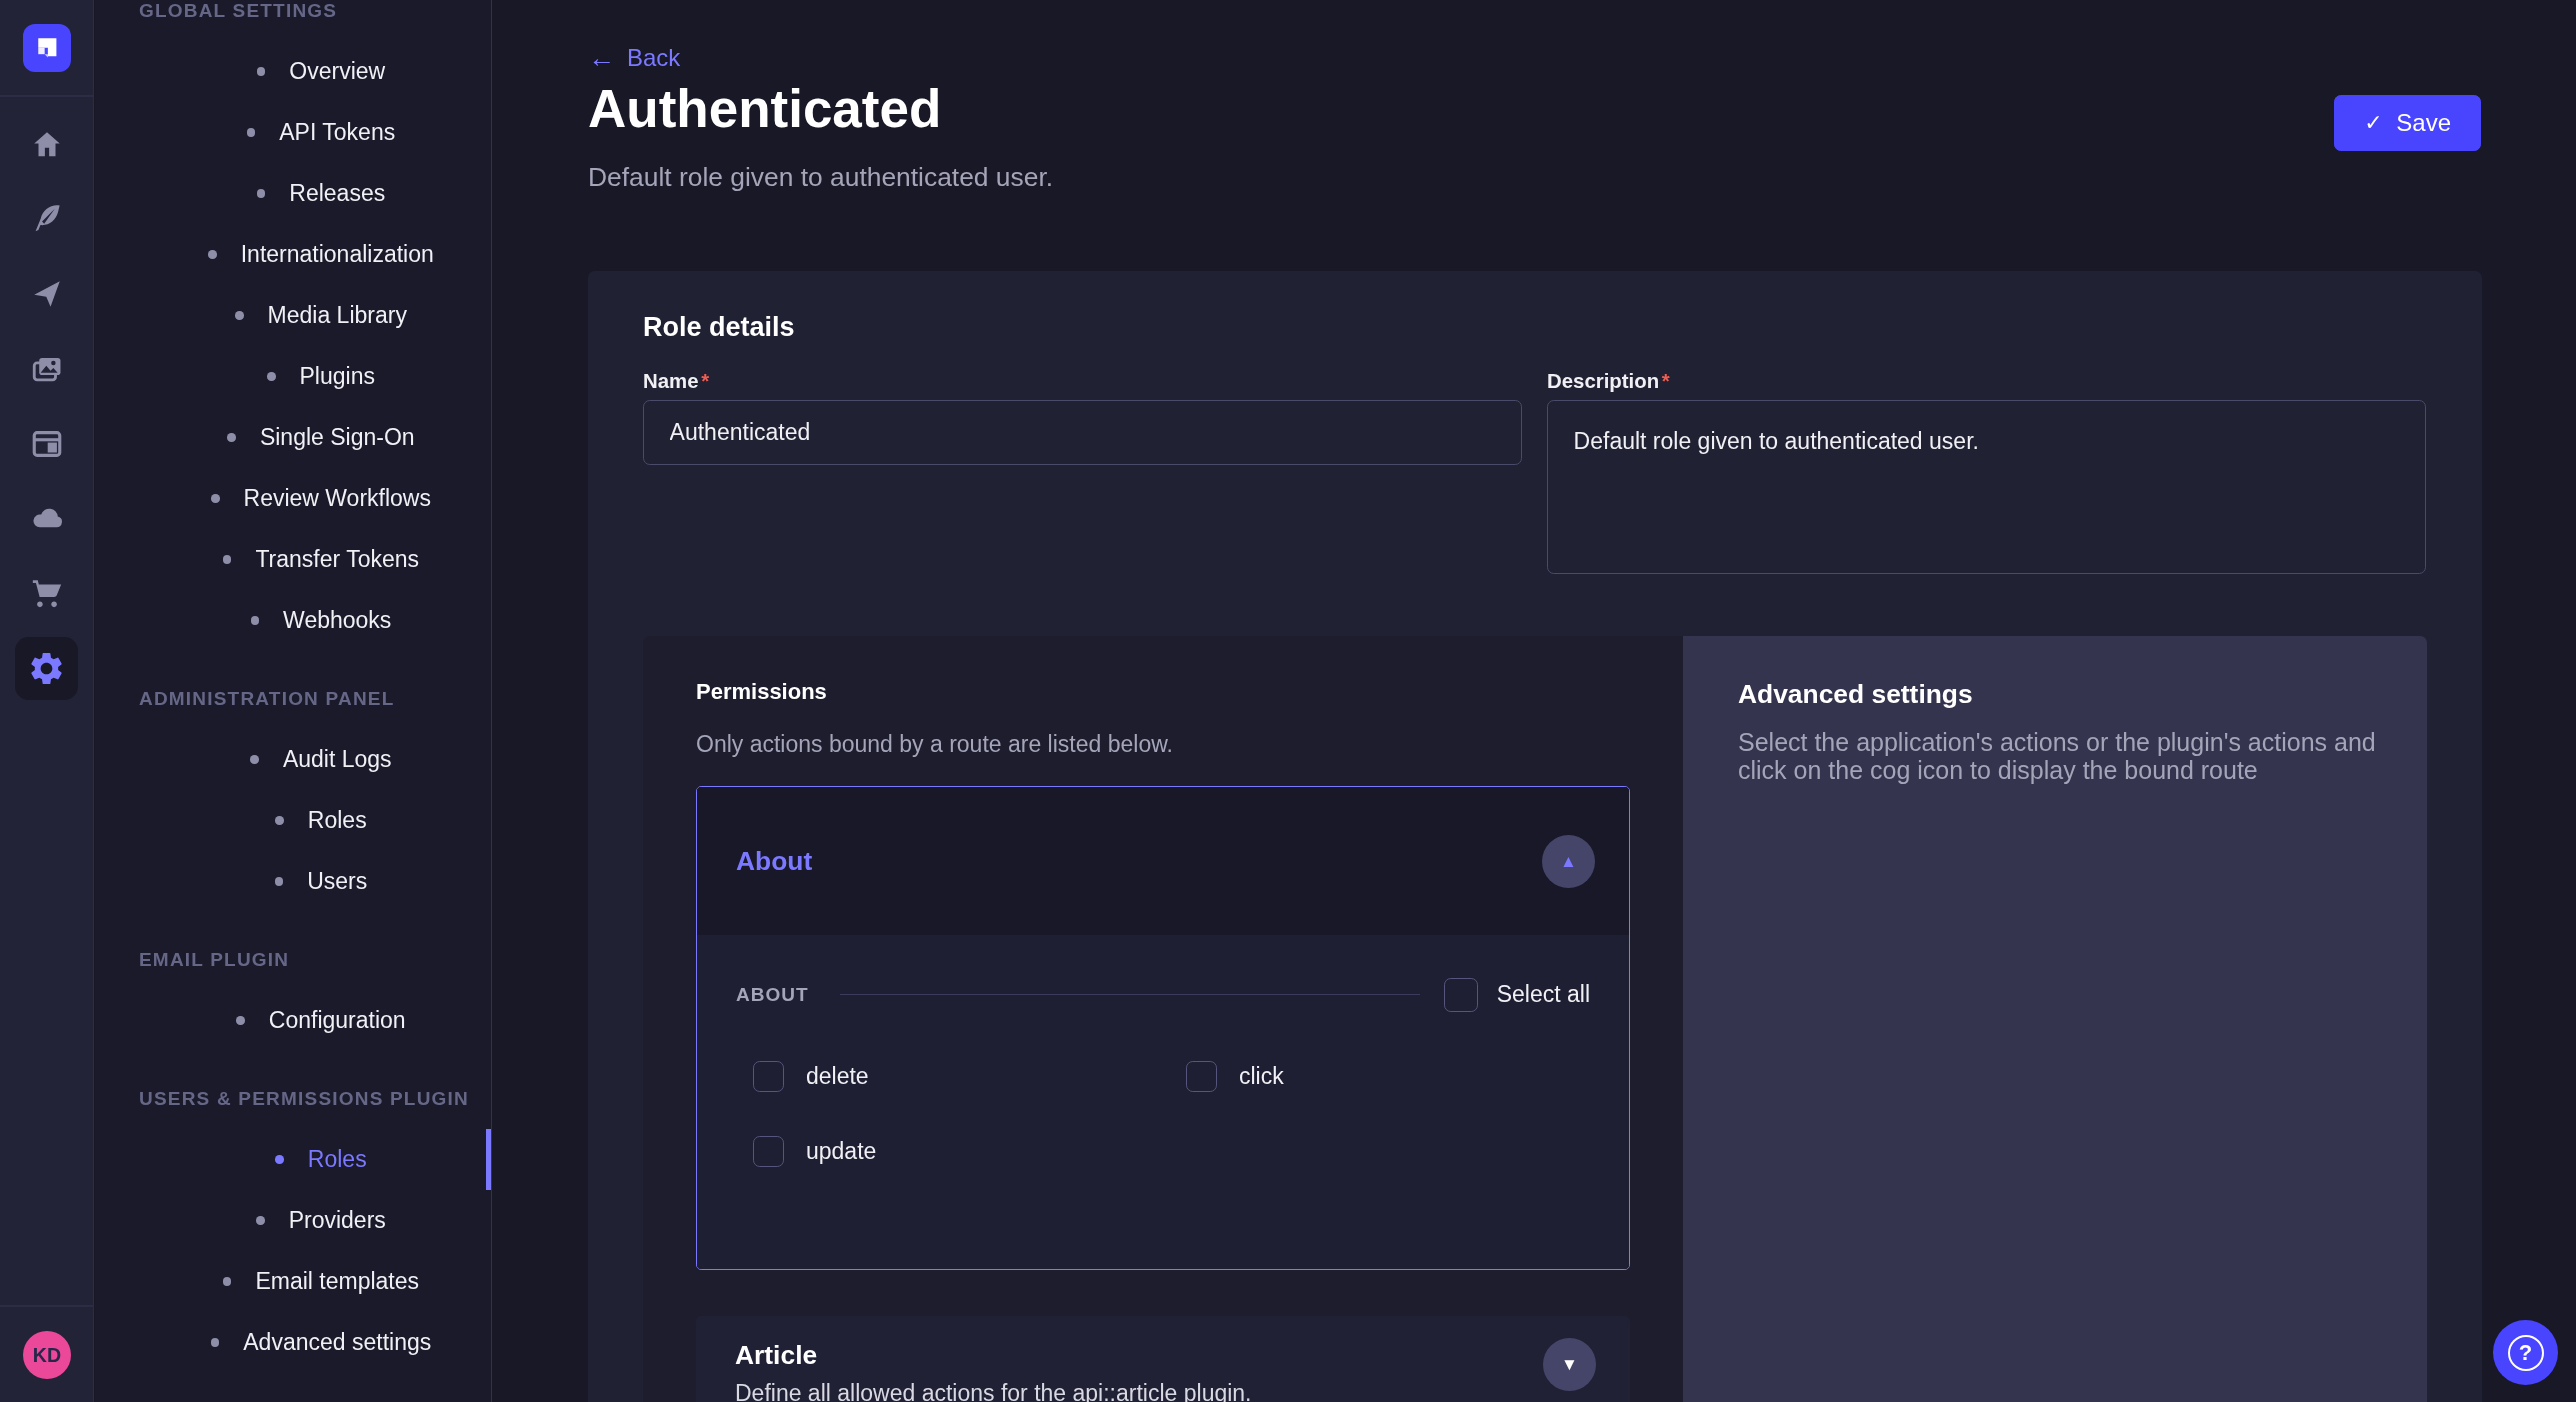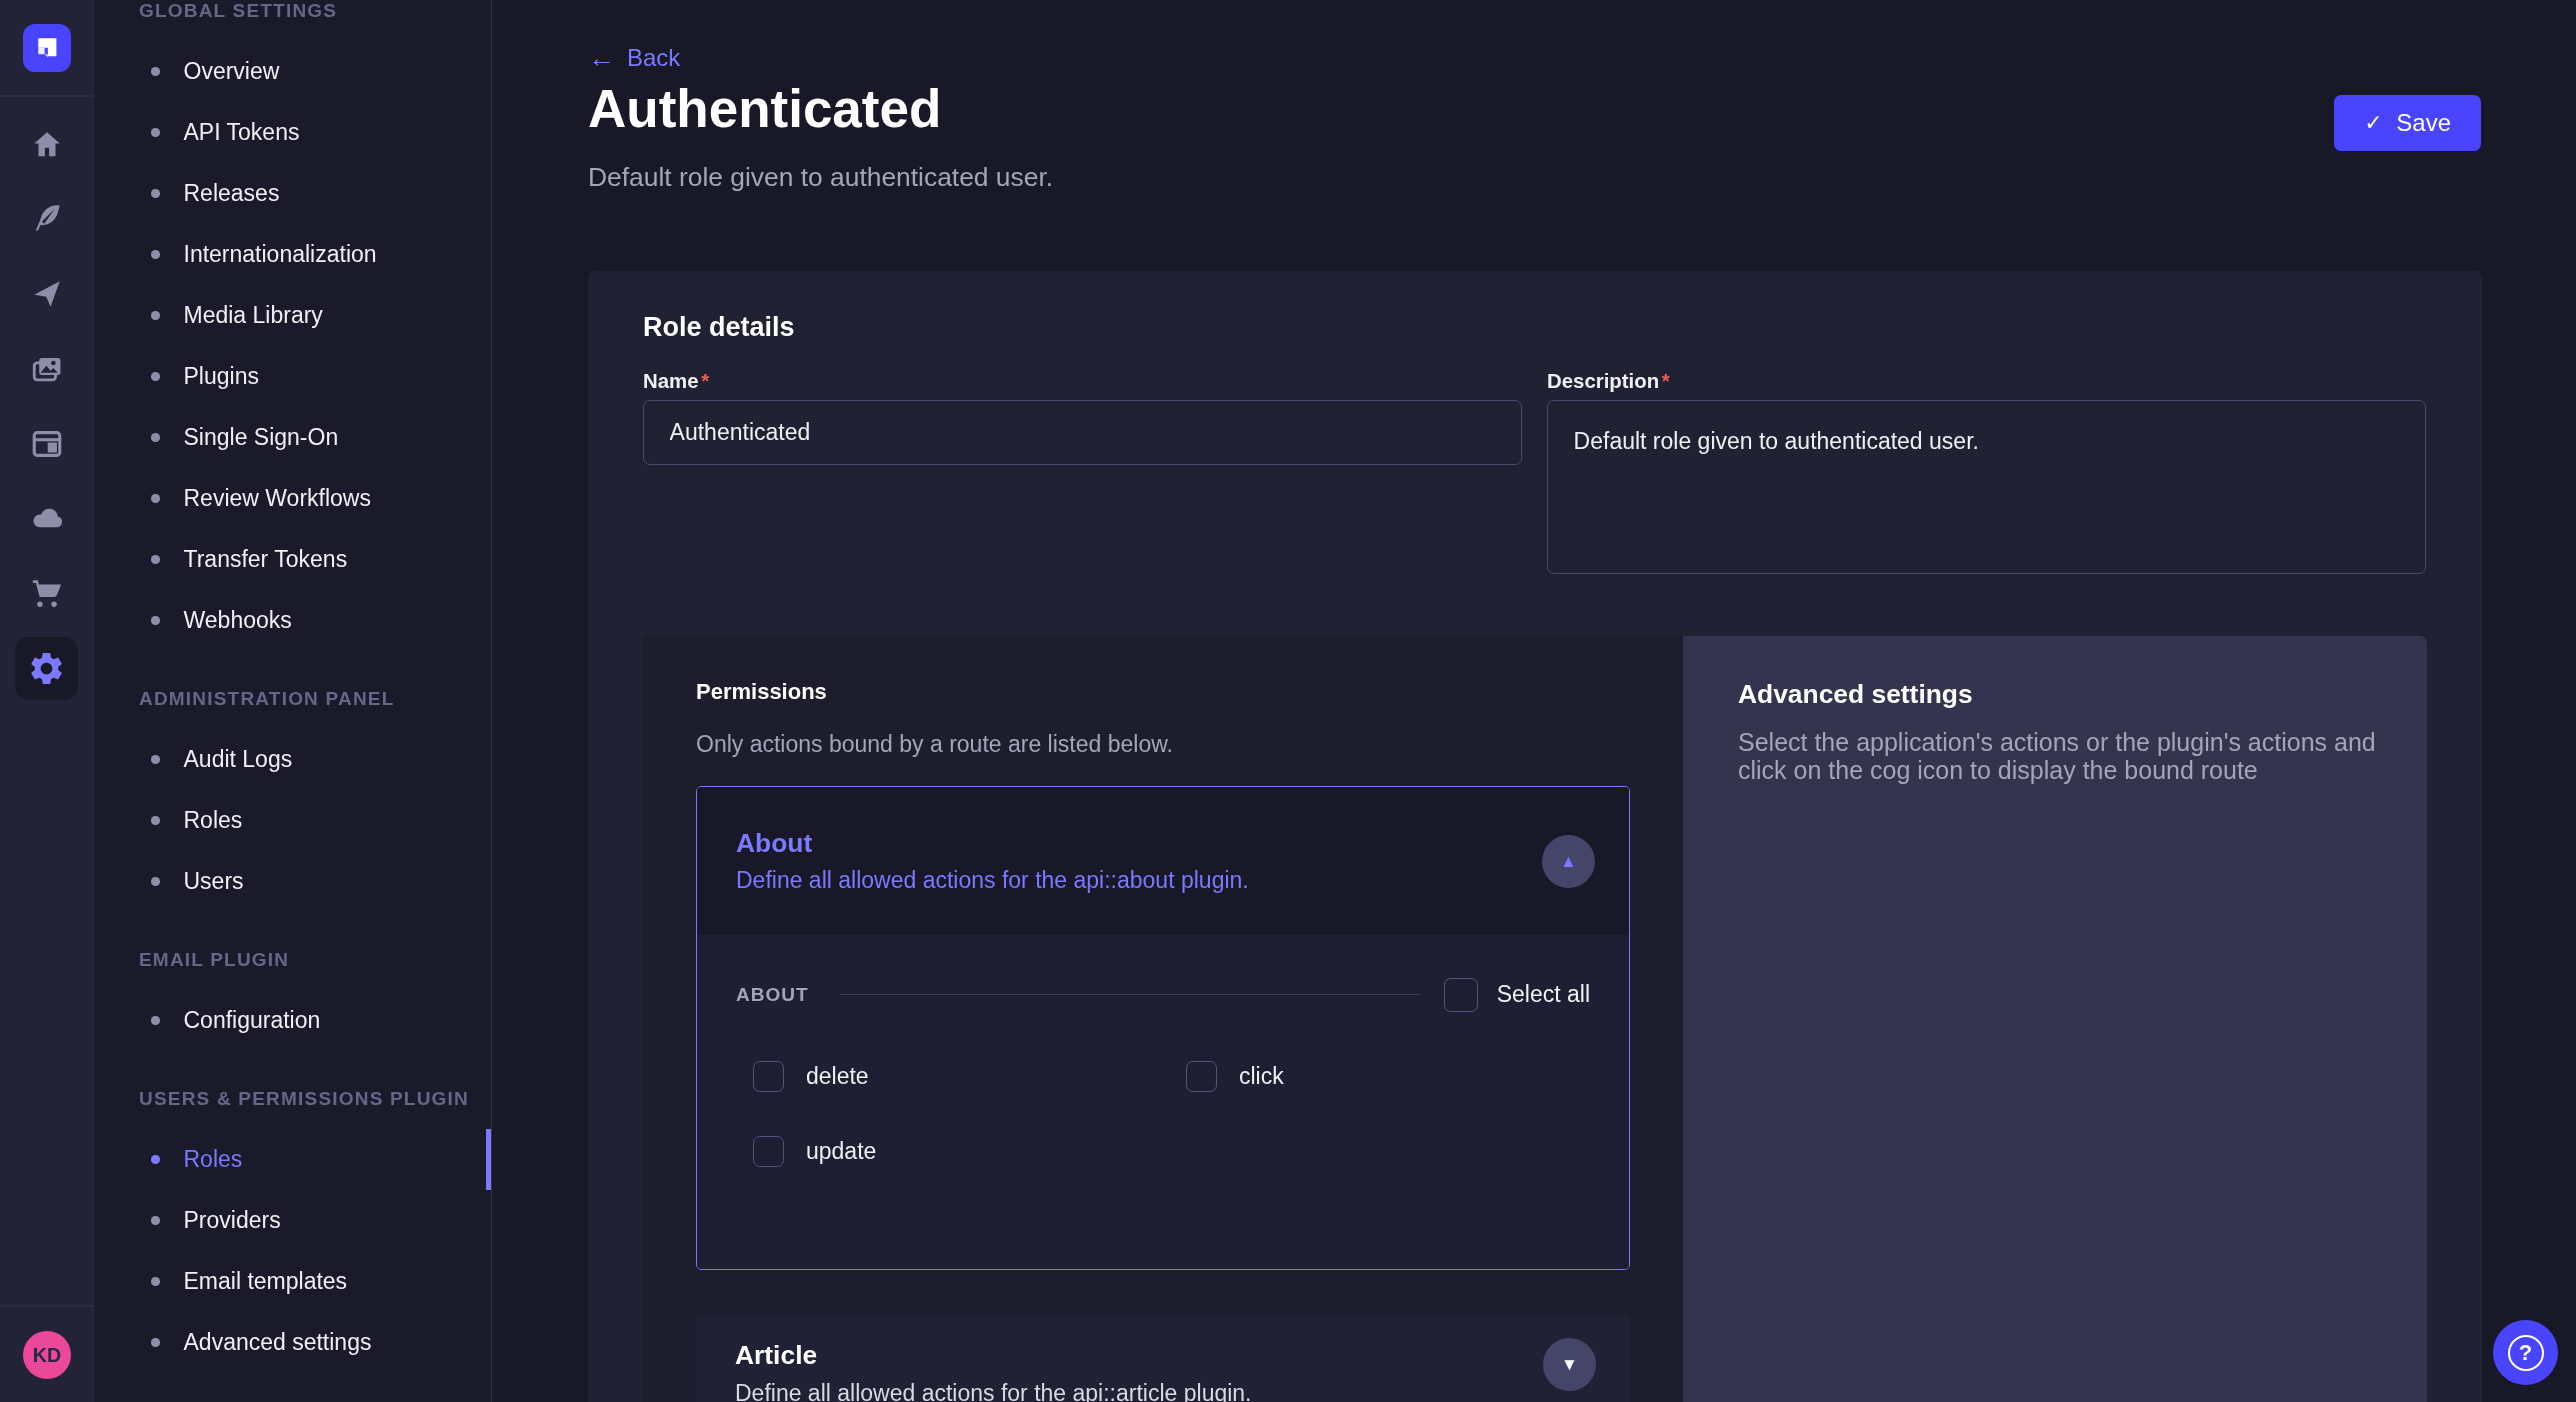--- a/index.html
+++ b/index.html
@@ -49,21 +49,21 @@
   }
   .subnav-inner { position:absolute; left:0; right:0; top:0; }
   .section-title {
     margin:37px 0 19px 44px; height:22px;
     font-size:19px; font-weight:700; letter-spacing:1.2px;
     color:#666687; text-transform:uppercase;
   }
   .section-title.first { margin-top:0; }
   .nav-item {
     position:relative; height:61px; display:flex; align-items:center;
-    padding-left:56px; cursor:pointer; font-size:23px; color:#f0f0f5;
+    padding-left:56px; cursor:pointer; font-size:23px; color:#f0f0f5;justify-content:center;
   }
   .nav-item .dot {
     width:8.5px; height:8.5px; border-radius:50%; background:#8e8ea9;
     margin-right:24px; flex:none;
   }
   .nav-item.active { color:#7b79ff; }
   .nav-item.active .dot { background:#7b79ff; }
   .nav-item.active::after {
     content:""; position:absolute; right:0; top:0; bottom:0; width:5.1px;
     background:#7b79ff;
@@ -371,21 +371,20 @@
   </div>
   <textarea class="text-area" style="">Default role given to authenticated user.</textarea>
 
   <div class="perm-panel">
     <h3 class="perm-heading">Permissions</h3>
     <div class="perm-subtitle">Only actions bound by a route are listed below.</div>
 
     <div class="accordion">
       <div class="acc-header">
         <div class="acc-title">About</div>
-        <div class="acc-desc">Define all allowed actions for the api::about plugin.</div>
         <button class="chev-btn">
           <span class="chev-glyph">▲</span>
         </button>
       </div>
       <div class="acc-body">
         <div class="group-row">
           <span class="group-label">ABOUT</span>
           <span class="group-rule"></span>
           <span class="checkbox lg"></span>
           <span class="select-all-label">Select all</span>

